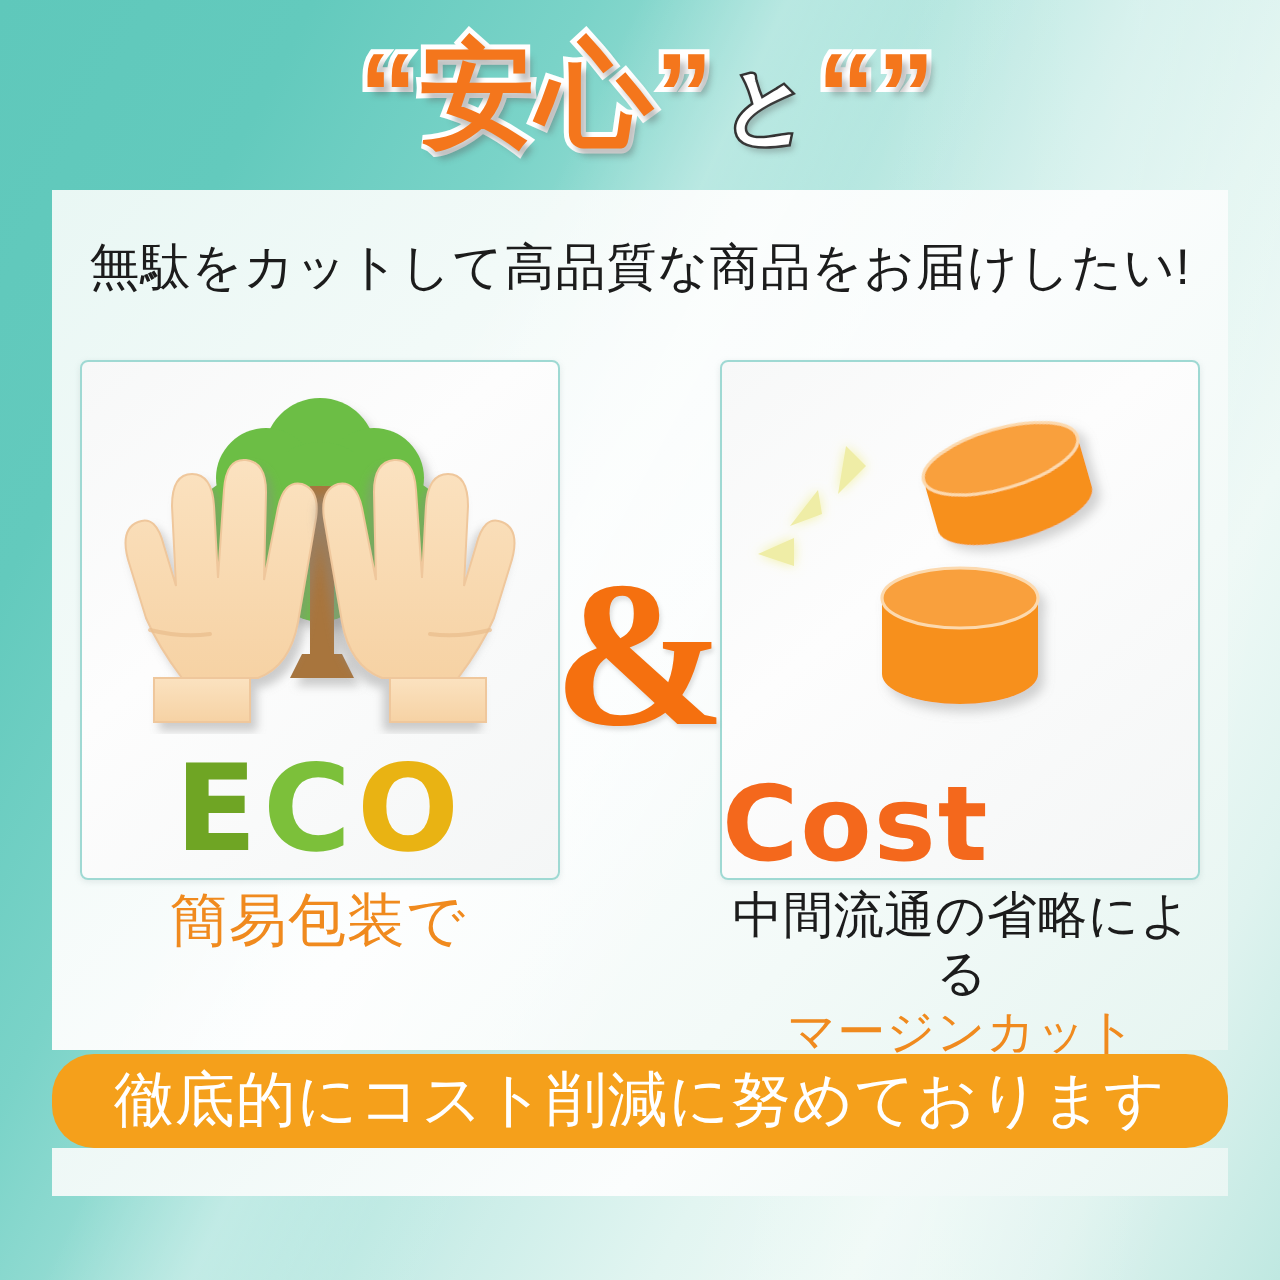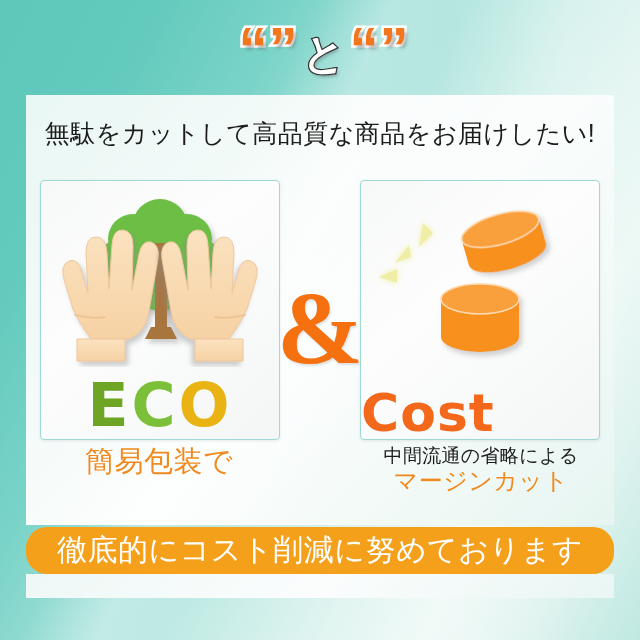--- a/index.html
+++ b/index.html
@@ -233,24 +233,24 @@
     letter-spacing: 0.5px;
   }
   .cap-sub-dark {
     font-size: 17px;
     color: #2b2b2b;
     line-height: 1.2;
     margin-top: 2px;
     font-family: "Liberation Serif", "DejaVu Serif", serif;
   }
   .cap-main-dark {
-    font-size: 19px;
+    font-size: 25px;
     color: #1c1c1c;
     line-height: 1.15;
-    font-family: Liberation Sans, sans-serif;
+    font-family: Liberation Serif, serif;
     letter-spacing: 0.3px;
   }
   .cap-sub-orange {
     font-size: 24px;
     color: #f08a1e;
     line-height: 1.15;
     margin-top: 1px;
     font-family: "Liberation Serif", "DejaVu Serif", serif;
     letter-spacing: 0.5px;
   }
@@ -291,20 +291,21 @@
 <body>
 
 <div class="canvas">
 
   <div class="bg-sheen"></div>
   <div class="bg-sheen2"></div>
 
   <div class="header">
     <div class="headline">
       <span class="hl-orange">“</span>
+      <span class="hl-orange">安心</span>
       <span class="hl-orange">”</span>
       <span class="hl-white small">と</span>
       <span class="hl-orange">“</span>
       <span class="hl-orange">”</span>
     </div>
   </div>
 
   <div class="panel">
     <div class="panel-sheen"></div>
 

